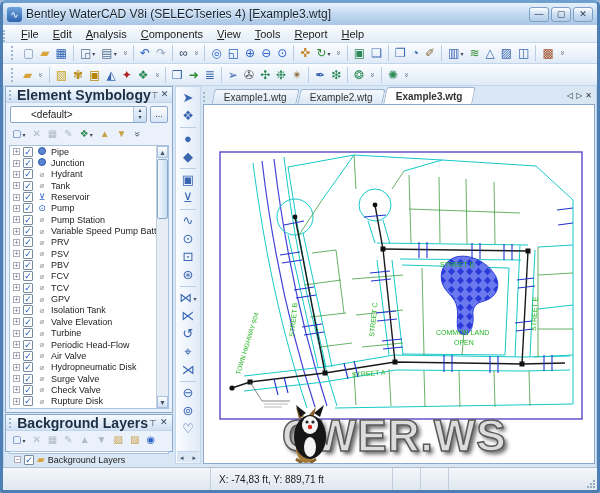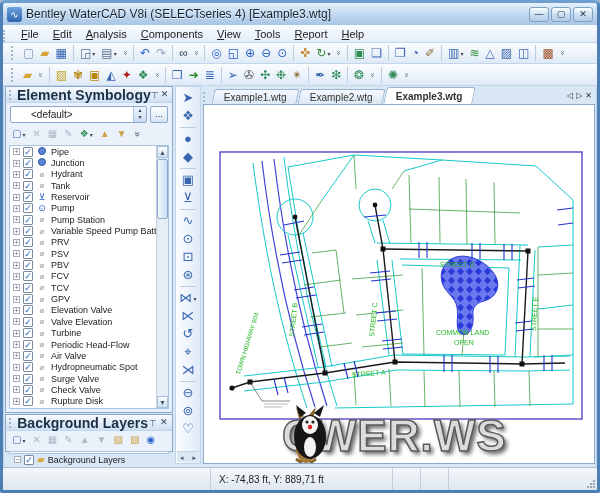--- a/index.html
+++ b/index.html
@@ -430,21 +430,21 @@
             <div class="sym-row">
               <span class="plusbox">+</span>
               <span class="cb">✓</span>
               <span class="sym-ic sym-none">⌀</span>
               <span>GPV</span>
             </div>
             <div class="sym-row">
               <span class="plusbox">+</span>
               <span class="cb">✓</span>
               <span class="sym-ic sym-none">⌀</span>
-              <span>Elevation Valve</span>
+              <span>Isolation Tank</span>
             </div>
             <div class="sym-row">
               <span class="plusbox">+</span>
               <span class="cb">✓</span>
               <span class="sym-ic sym-none">⌀</span>
               <span>Valve Elevation</span>
             </div>
             <div class="sym-row">
               <span class="plusbox">+</span>
               <span class="cb">✓</span>
@@ -460,21 +460,21 @@
             <div class="sym-row">
               <span class="plusbox">+</span>
               <span class="cb">✓</span>
               <span class="sym-ic sym-none">⌀</span>
               <span>Air Valve</span>
             </div>
             <div class="sym-row">
               <span class="plusbox">+</span>
               <span class="cb">✓</span>
               <span class="sym-ic sym-none">⌀</span>
-              <span>Hydropneumatic Spot</span>
+              <span>Hydropneumatic Disk</span>
             </div>
             <div class="sym-row">
               <span class="plusbox">+</span>
               <span class="cb">✓</span>
               <span class="sym-ic sym-none">⌀</span>
               <span>Surge Valve</span>
             </div>
             <div class="sym-row">
               <span class="plusbox">+</span>
               <span class="cb">✓</span>

